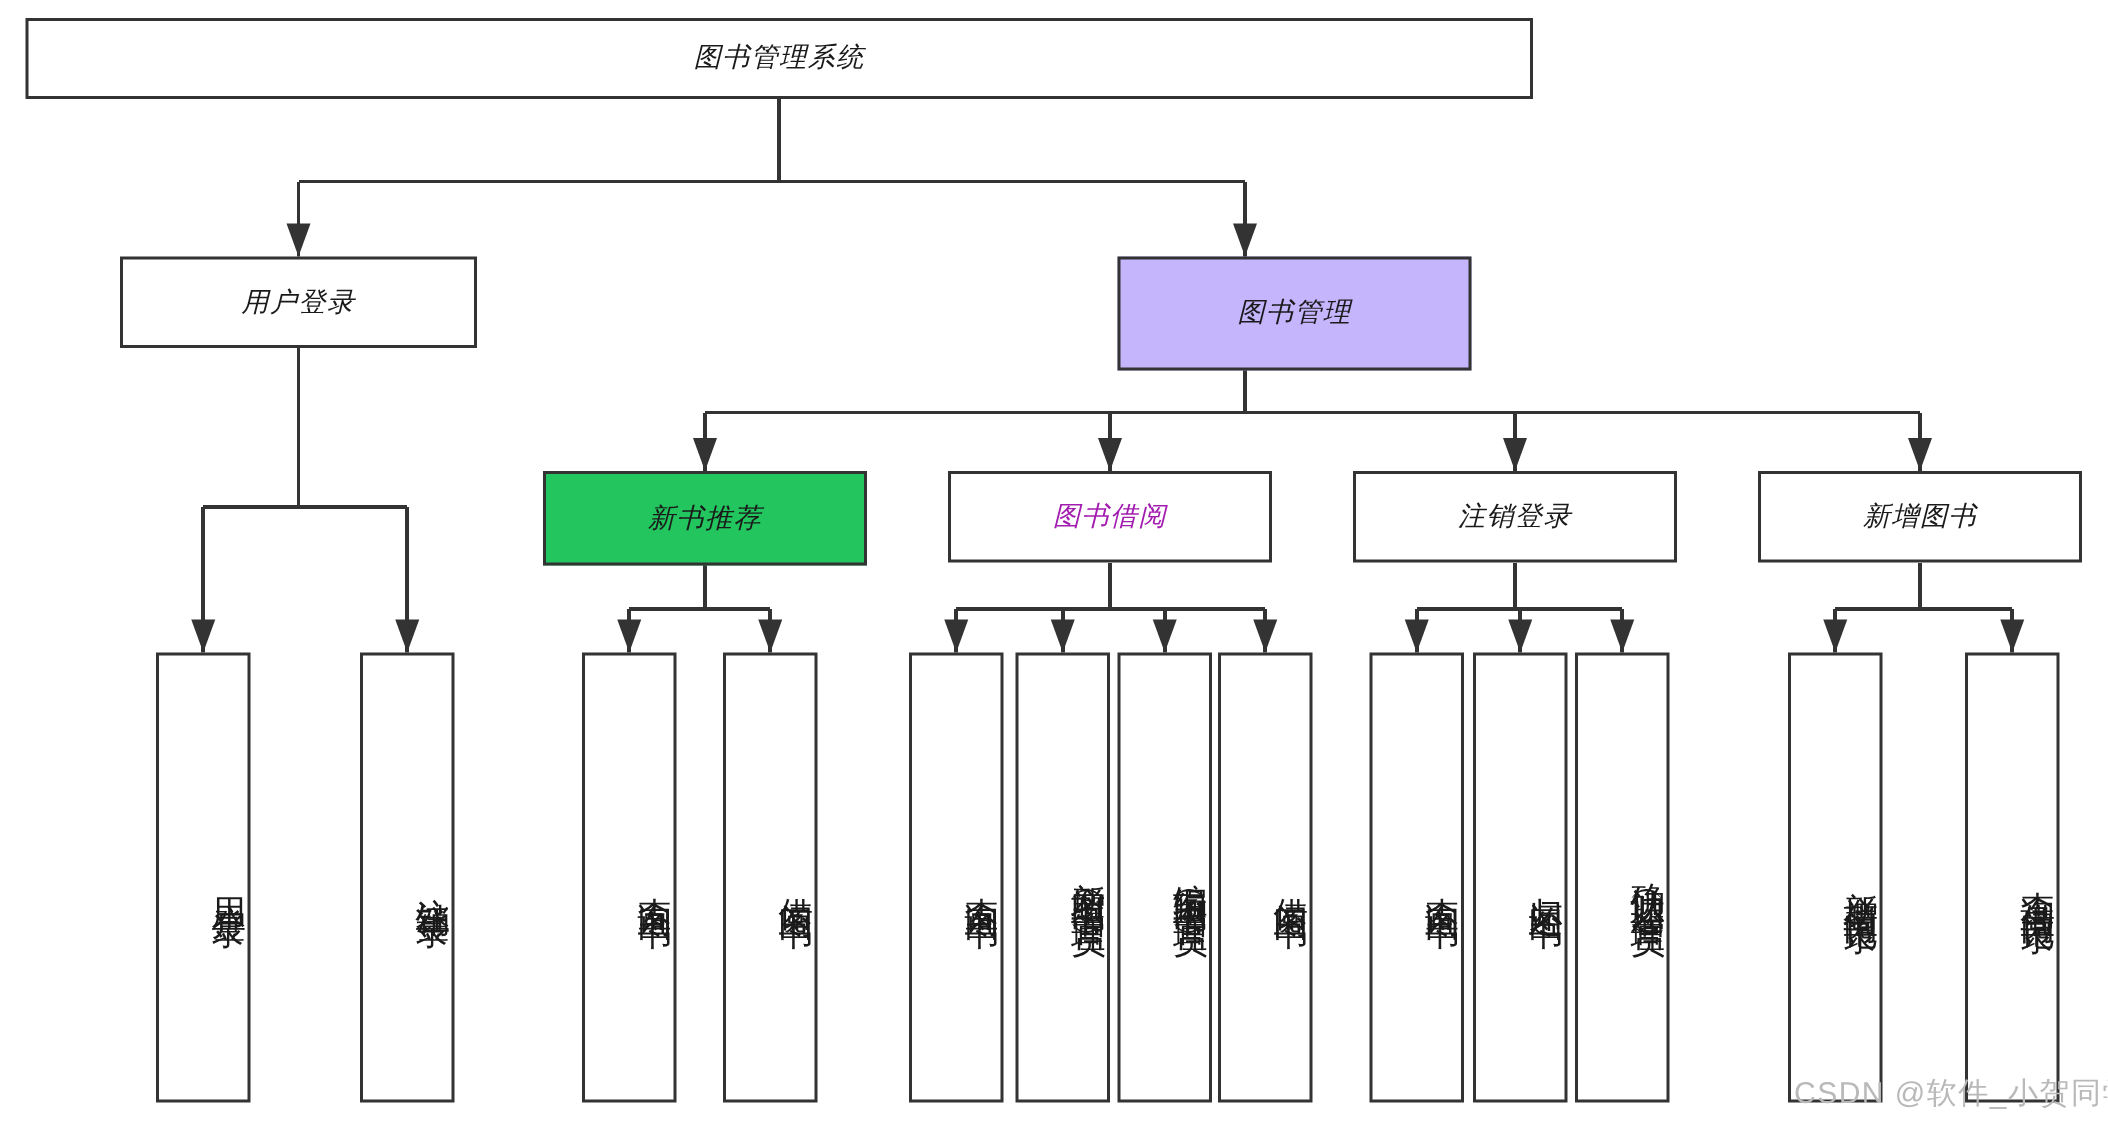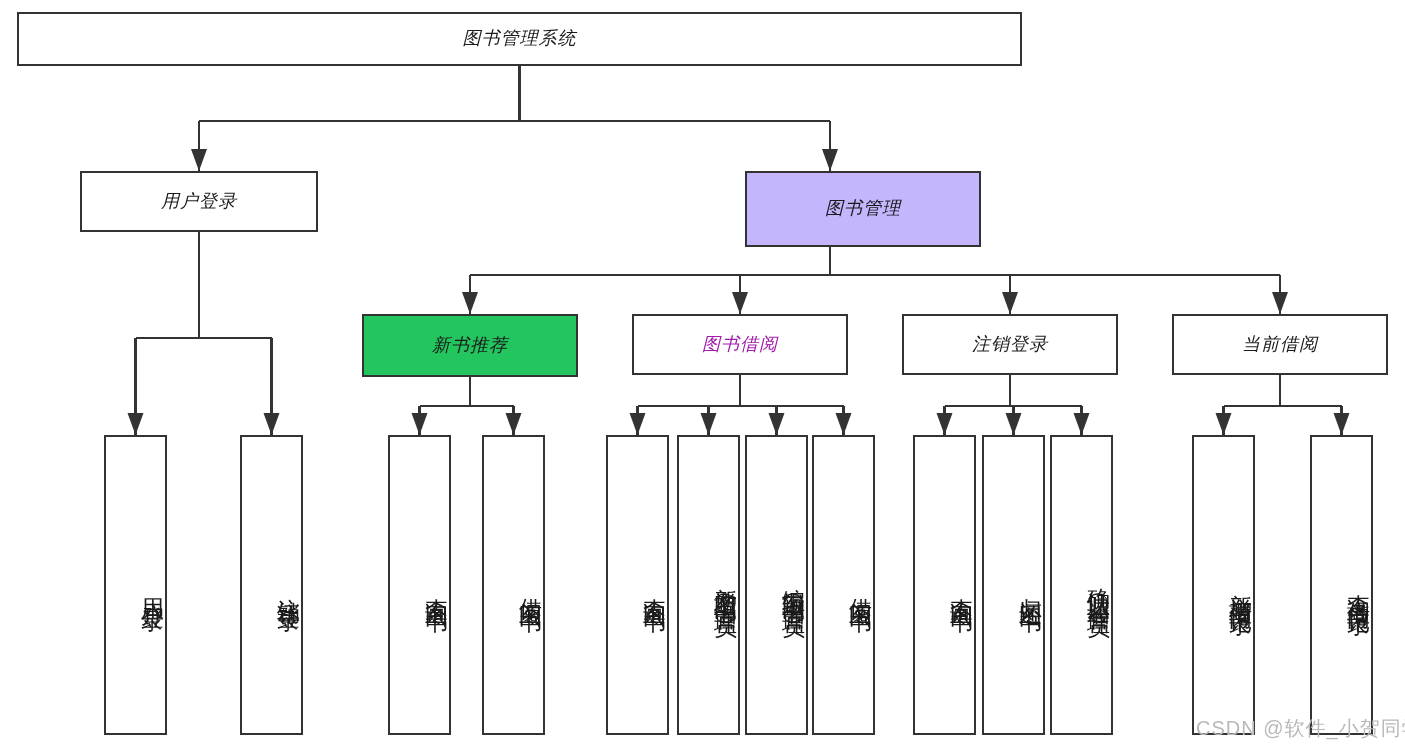--- a/index.html
+++ b/index.html
@@ -133,21 +133,21 @@
       <div class="node horizontal" style="left: 362px; top: 314px; width: 216px; height: 63px; border-color: rgb(51, 51, 51); background: #22c55e; color: rgb(26, 26, 26);">
         <span class="node-label">新书推荐</span>
       </div>
       <div class="node horizontal" style="left: 632px; top: 314px; width: 216px; height: 61px; border-color: rgb(51, 51, 51); background: rgb(255, 255, 255); color: #a21caf;">
         <span class="node-label">图书借阅</span>
       </div>
       <div class="node horizontal" style="left: 902px; top: 314px; width: 216px; height: 61px; border-color: rgb(51, 51, 51); background: rgb(255, 255, 255); color: rgb(26, 26, 26);">
         <span class="node-label">注销登录</span>
       </div>
       <div class="node horizontal" style="left: 1172px; top: 314px; width: 216px; height: 61px; border-color: rgb(51, 51, 51); background: rgb(255, 255, 255); color: rgb(26, 26, 26);">
-        <span class="node-label">当前借阅</span>
+        <span class="node-label">新增图书</span>
       </div>
       <div class="node vertical" style="left: 104px; top: 435px; width: 63px; height: 300px; border-color: rgb(51, 51, 51); background: rgb(255, 255, 255); color: rgb(26, 26, 26);">
         <span class="node-label">用户登录</span>
       </div>
       <div class="node vertical" style="left: 240px; top: 435px; width: 63px; height: 300px; border-color: rgb(51, 51, 51); background: rgb(255, 255, 255); color: rgb(26, 26, 26);">
         <span class="node-label">注销登录</span>
       </div>
       <div class="node vertical" style="left: 388px; top: 435px; width: 63px; height: 300px; border-color: rgb(51, 51, 51); background: rgb(255, 255, 255); color: rgb(26, 26, 26);">
         <span class="node-label">查询图书</span>
       </div>

